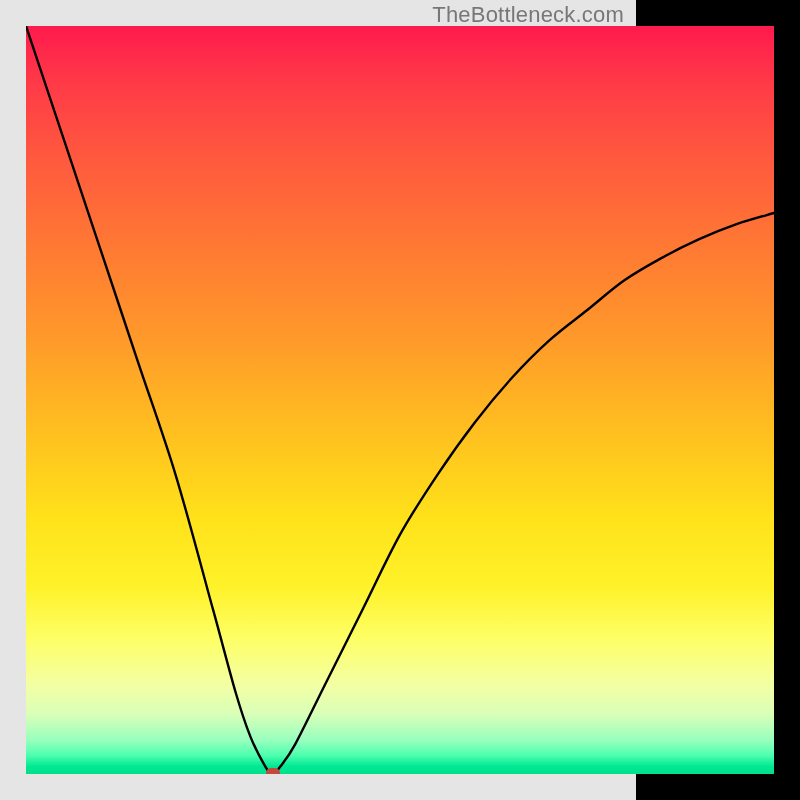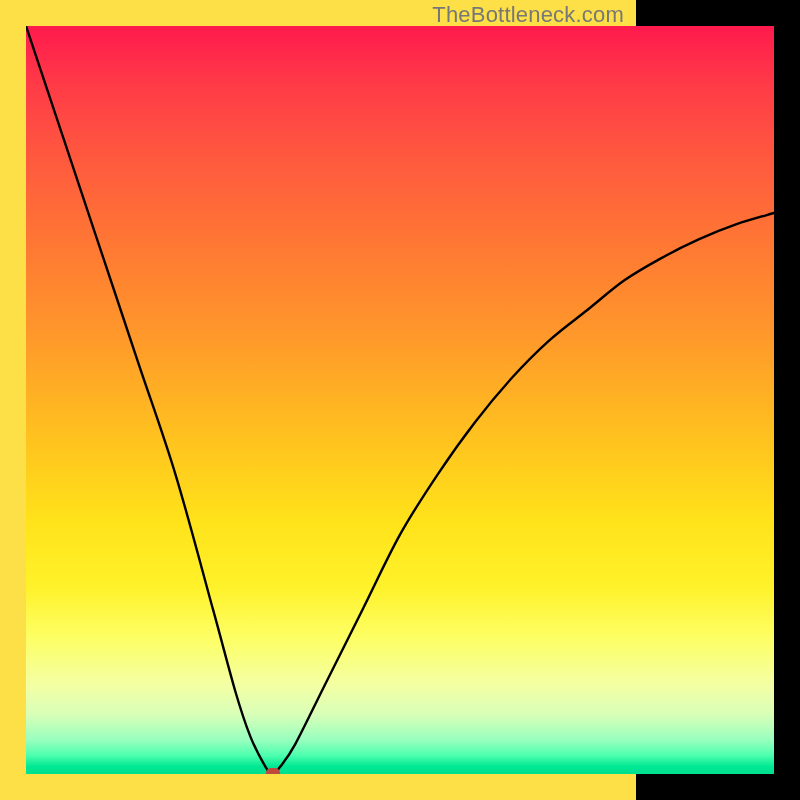--- a/index.html
+++ b/index.html
@@ -8,21 +8,21 @@
     width: 800px;
     height: 800px;
     background: #000;
     overflow: hidden;
     font-family: Arial, Helvetica, sans-serif;
   }
   .frame {
     position: relative;
     width: 636px;
     height: 800px;
-    background: #fde047;
+    background: #e5e5e5;
   }
   .watermark {
     position: absolute;
     top: 2px;
     right: 12px;
     color: #777;
     font-size: 22px;
     font-weight: 500;
     letter-spacing: 0.2px;
     z-index: 10;

